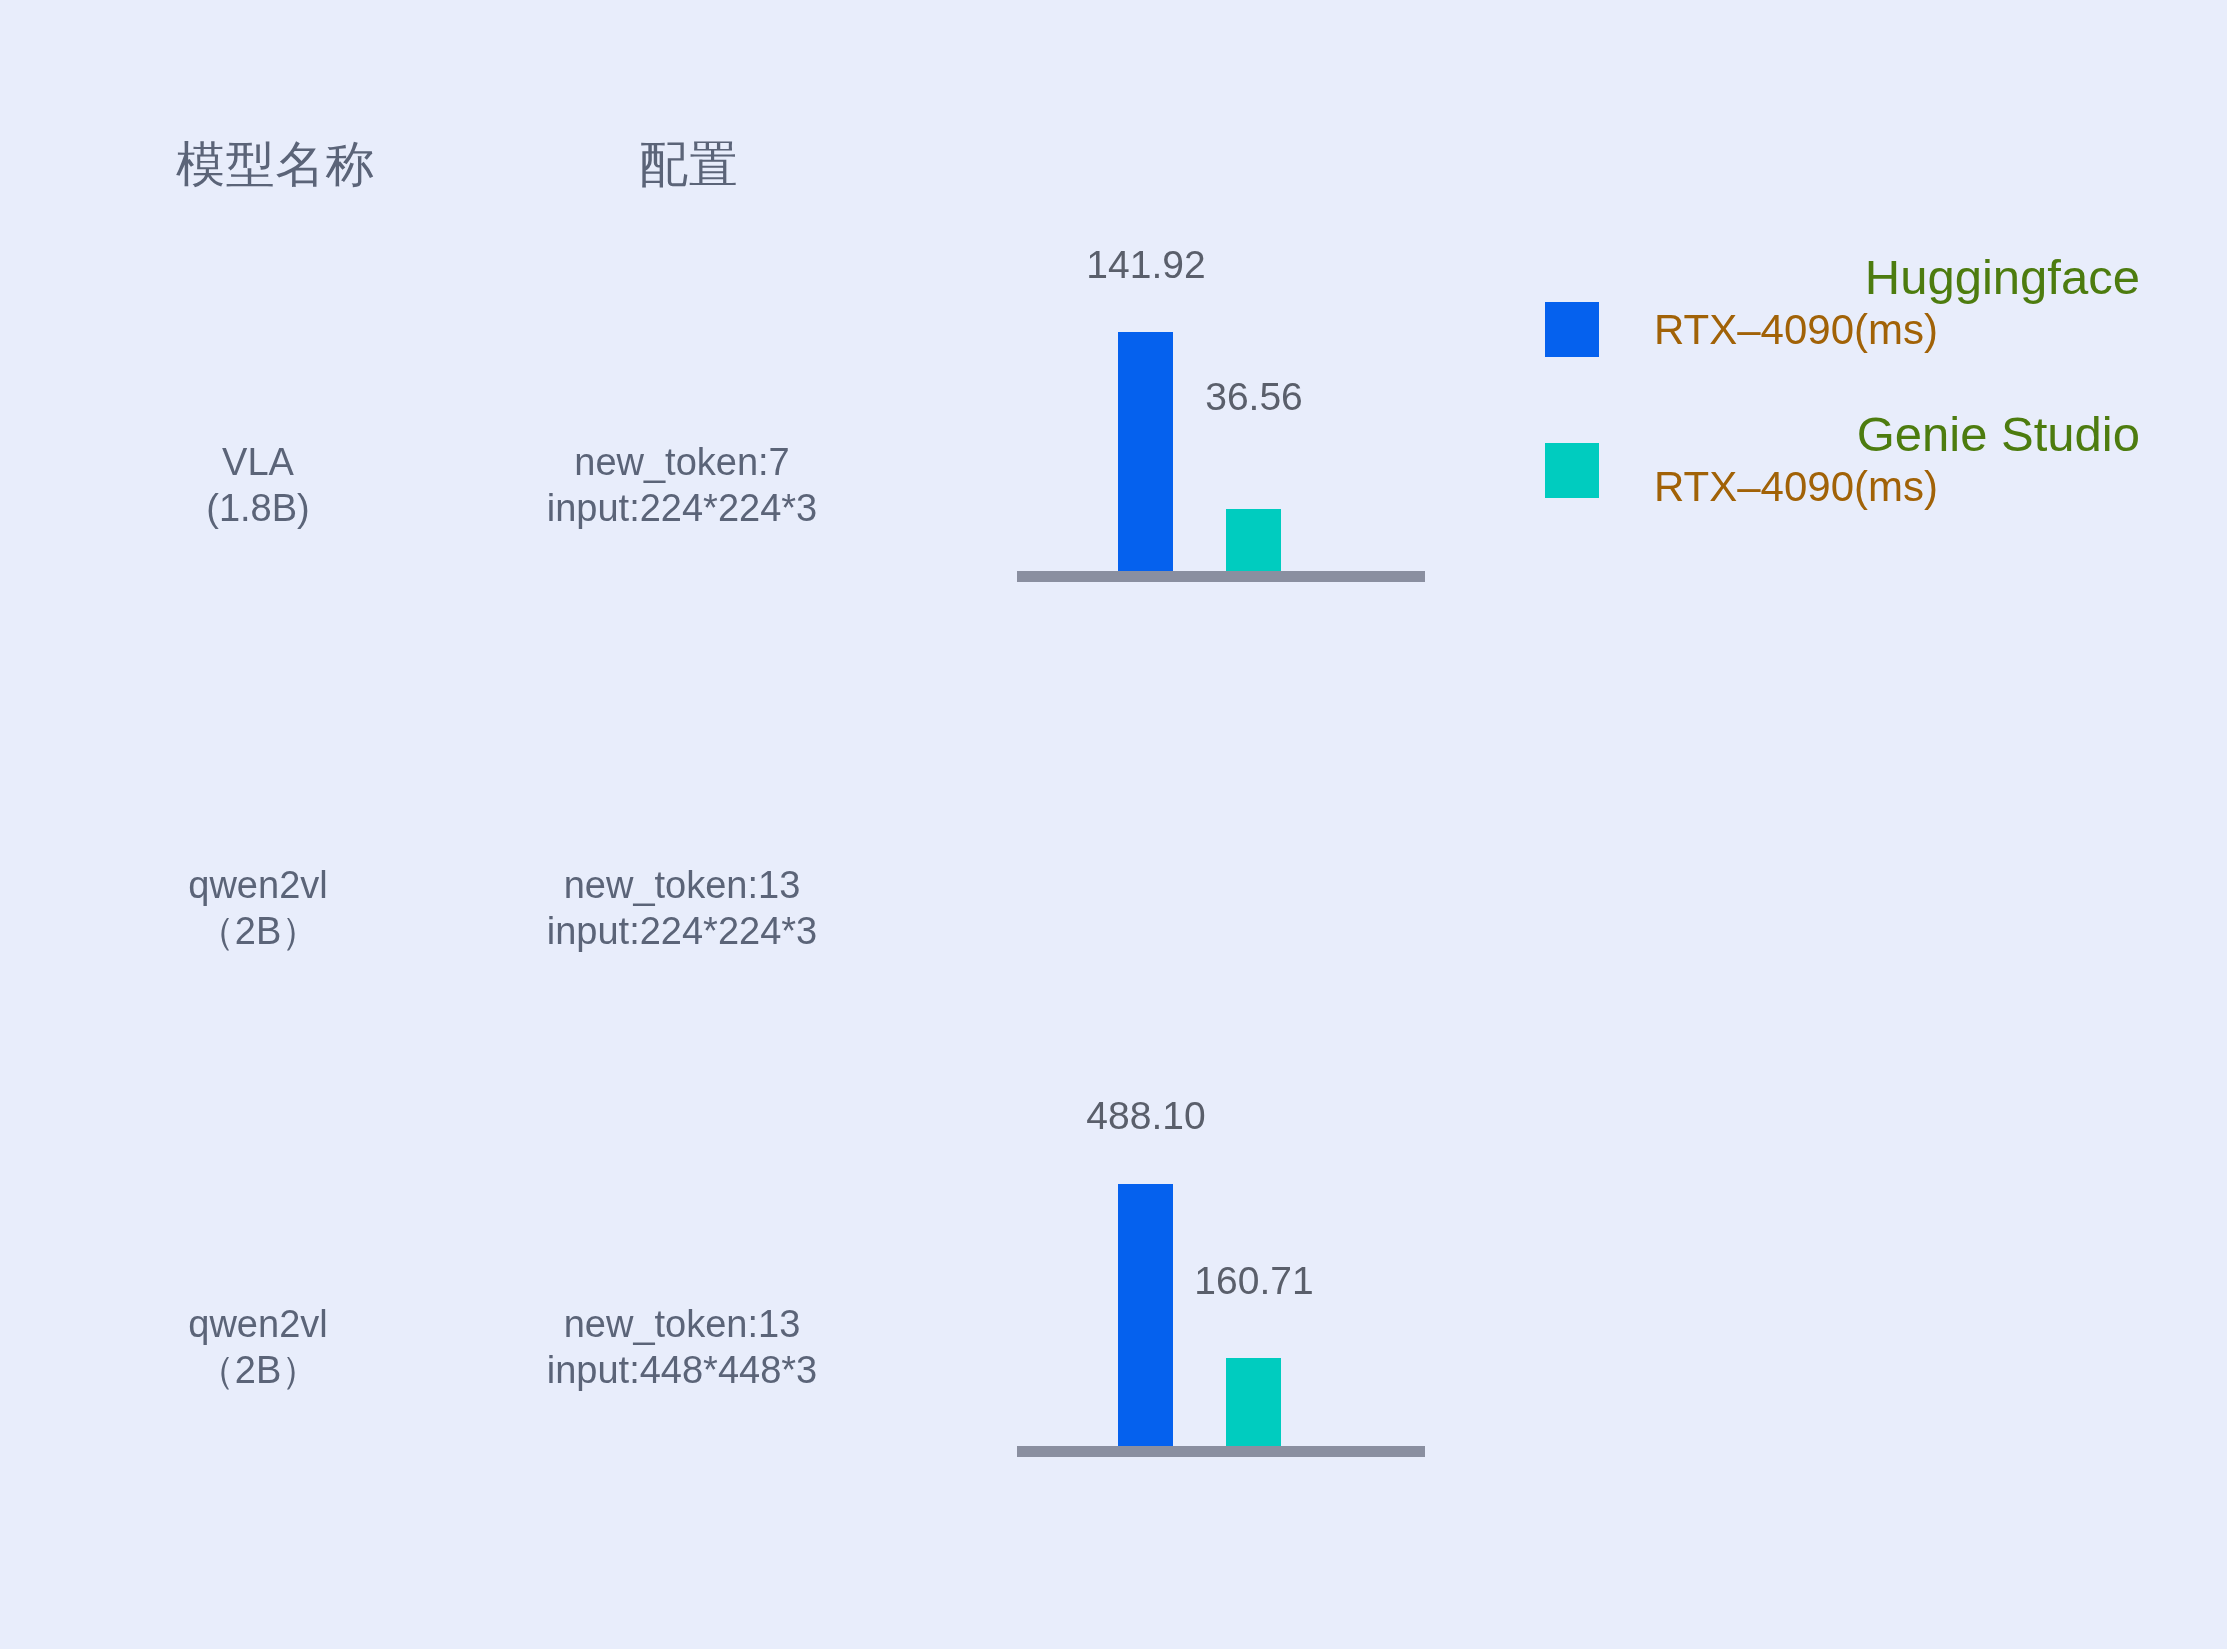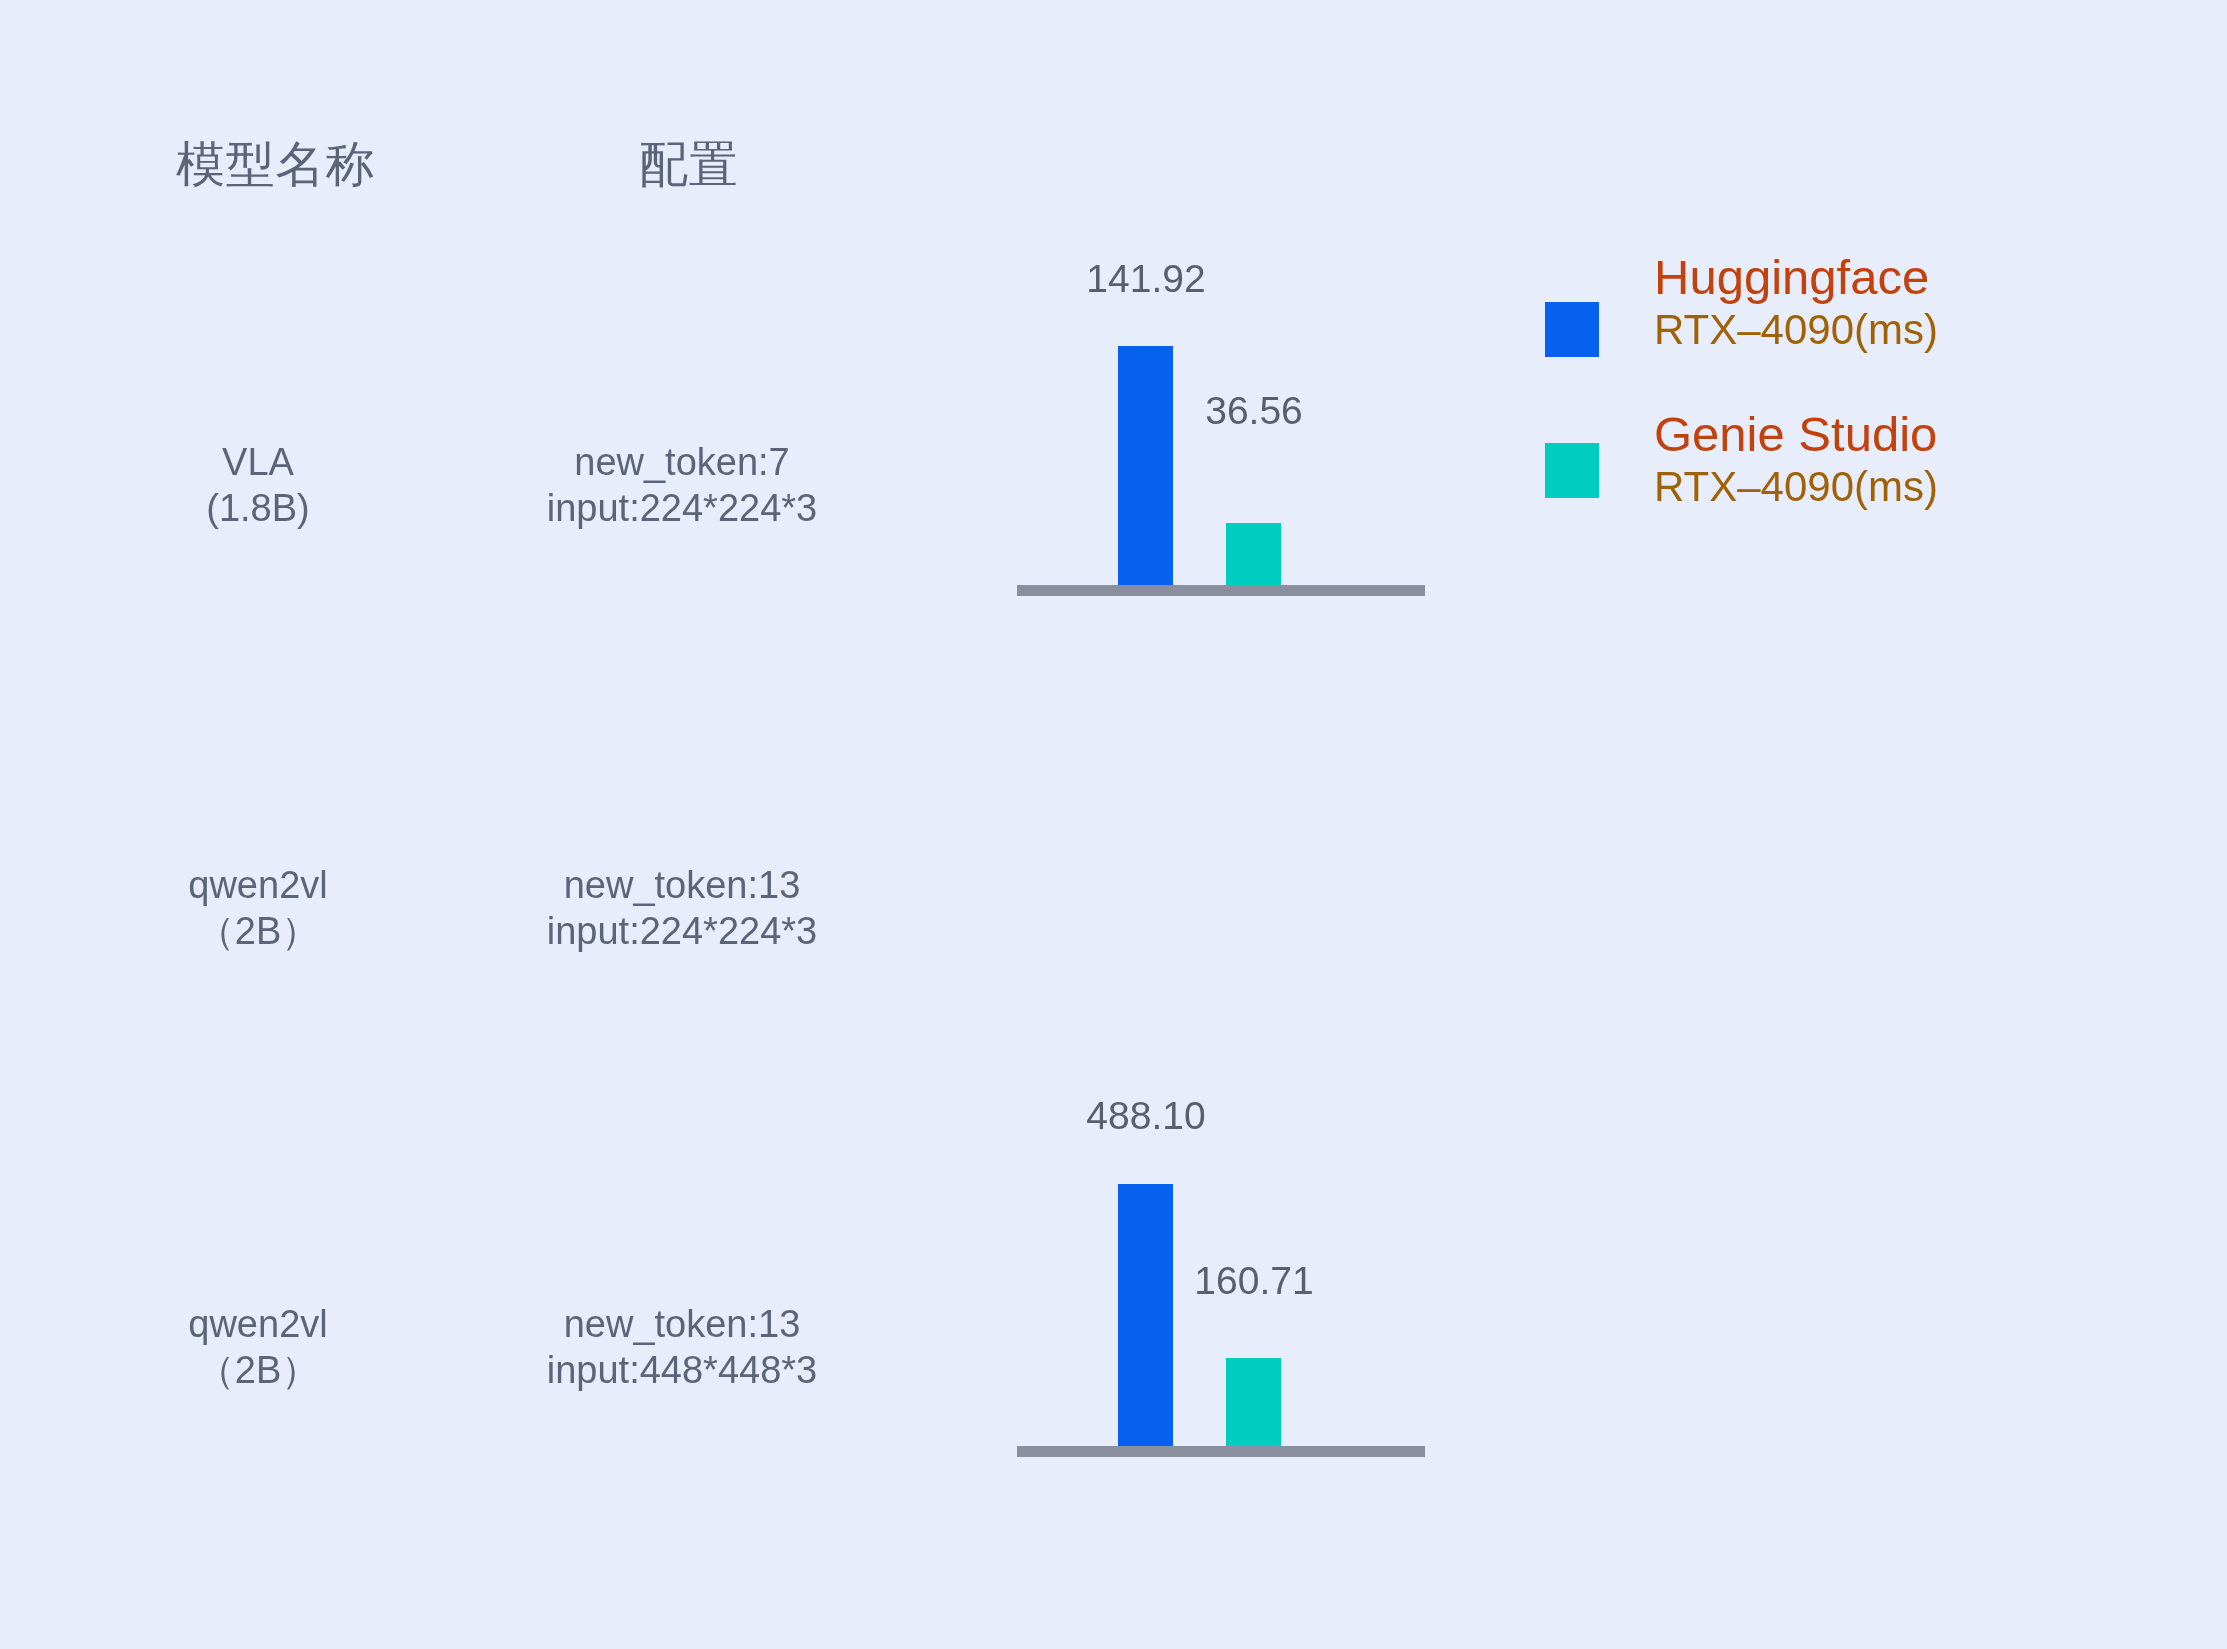--- a/index.html
+++ b/index.html
@@ -52,21 +52,21 @@
   .cell-model  { left: 125px; width: 266px; }
   .cell-config { left: 439px; width: 486px; }
   .cell-line { display: block; }
 
   
   .chart {
     position: absolute;
     left: 1017px;
     width: 408px;
   }
-  .chart-1 { top: 259px; height: 337px; }
+  .chart-1 { top: 245px; height: 337px; }
   .chart-2 { top: 680px; height: 337px; }
   .chart-3 { top: 1096px; height: 361px; }
 
   .baseline {
     position: absolute;
     left: 0;
     width: 408px;
     height: 11px;
     background: #8a8fa0;
     bottom: 0;
@@ -113,24 +113,25 @@
   .legend-swatch.blue { background: #0561ee; top: 51px; }
   .legend-swatch.teal { background: #00ccbf; top: 35px; }
   .legend-texts {
     position: absolute;
     left: 114px;
     top: 0;
     width: 486px;
   }
   .legend-title {
     display: block;
-    color: #c2410c;
+    color: #4d7c0f;
     font-size: 49px;
     line-height: 1.08;
     white-space: nowrap;
+    text-align: right;
   }
   .legend-sub {
     display: block;
     color: #a16207;
     font-size: 42px;
     line-height: 1.25;
     white-space: nowrap;
   }
 </style>
 </head>

